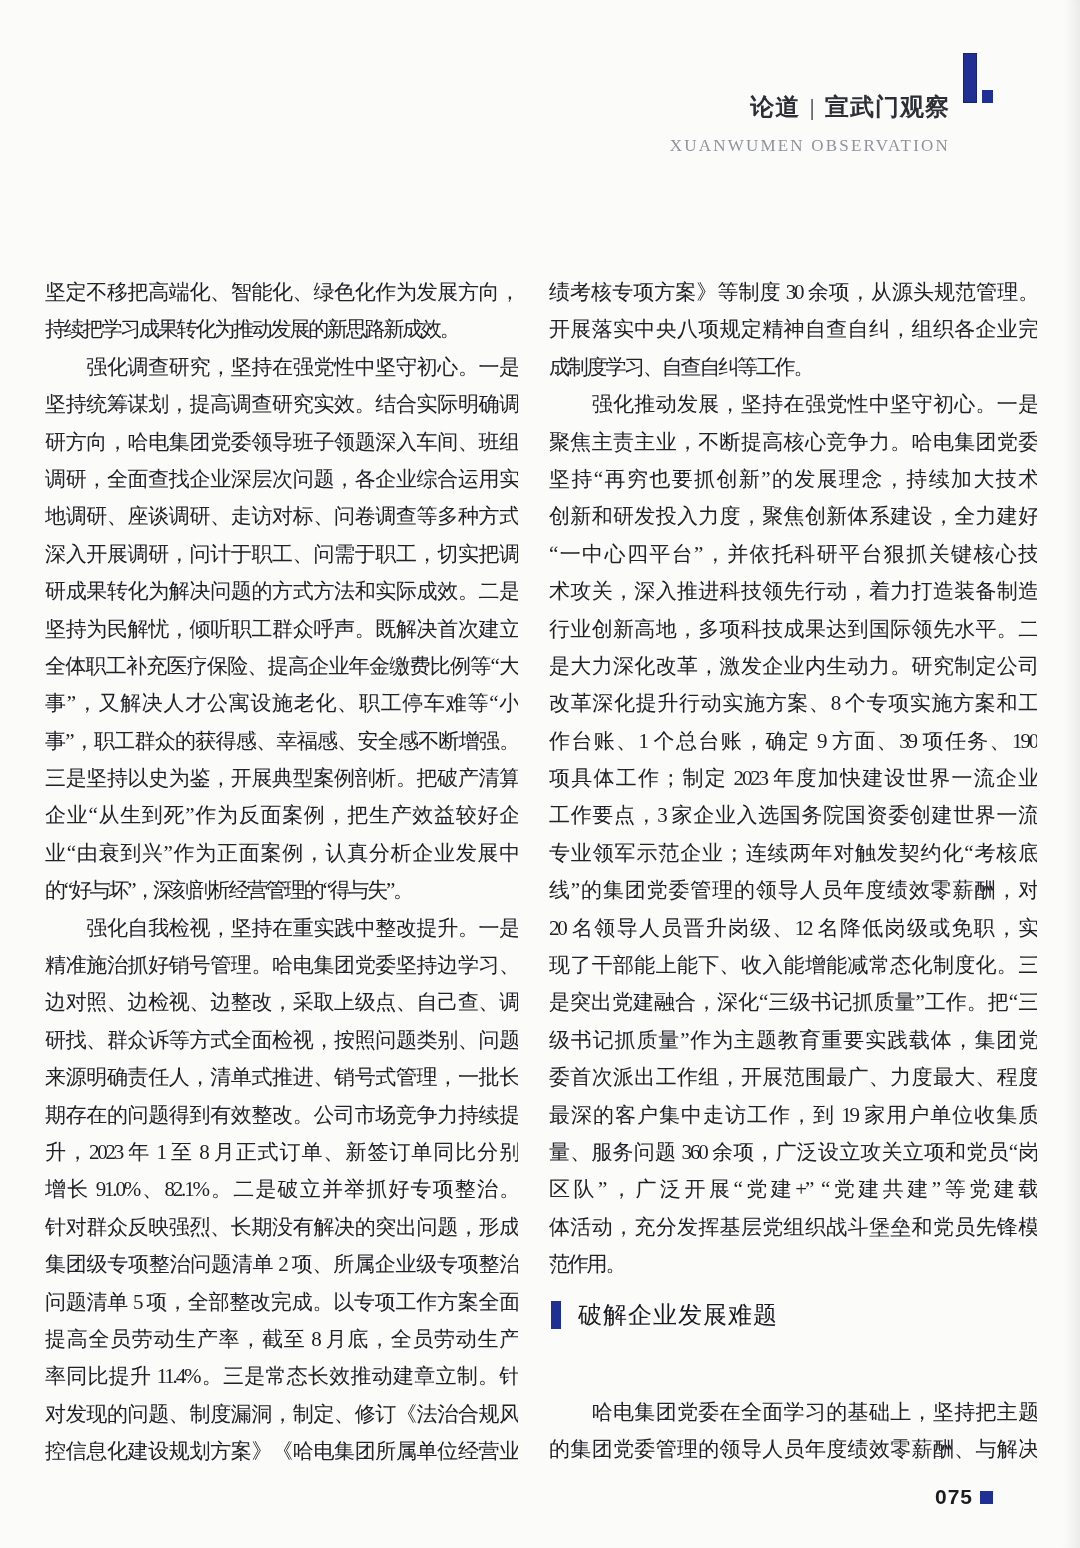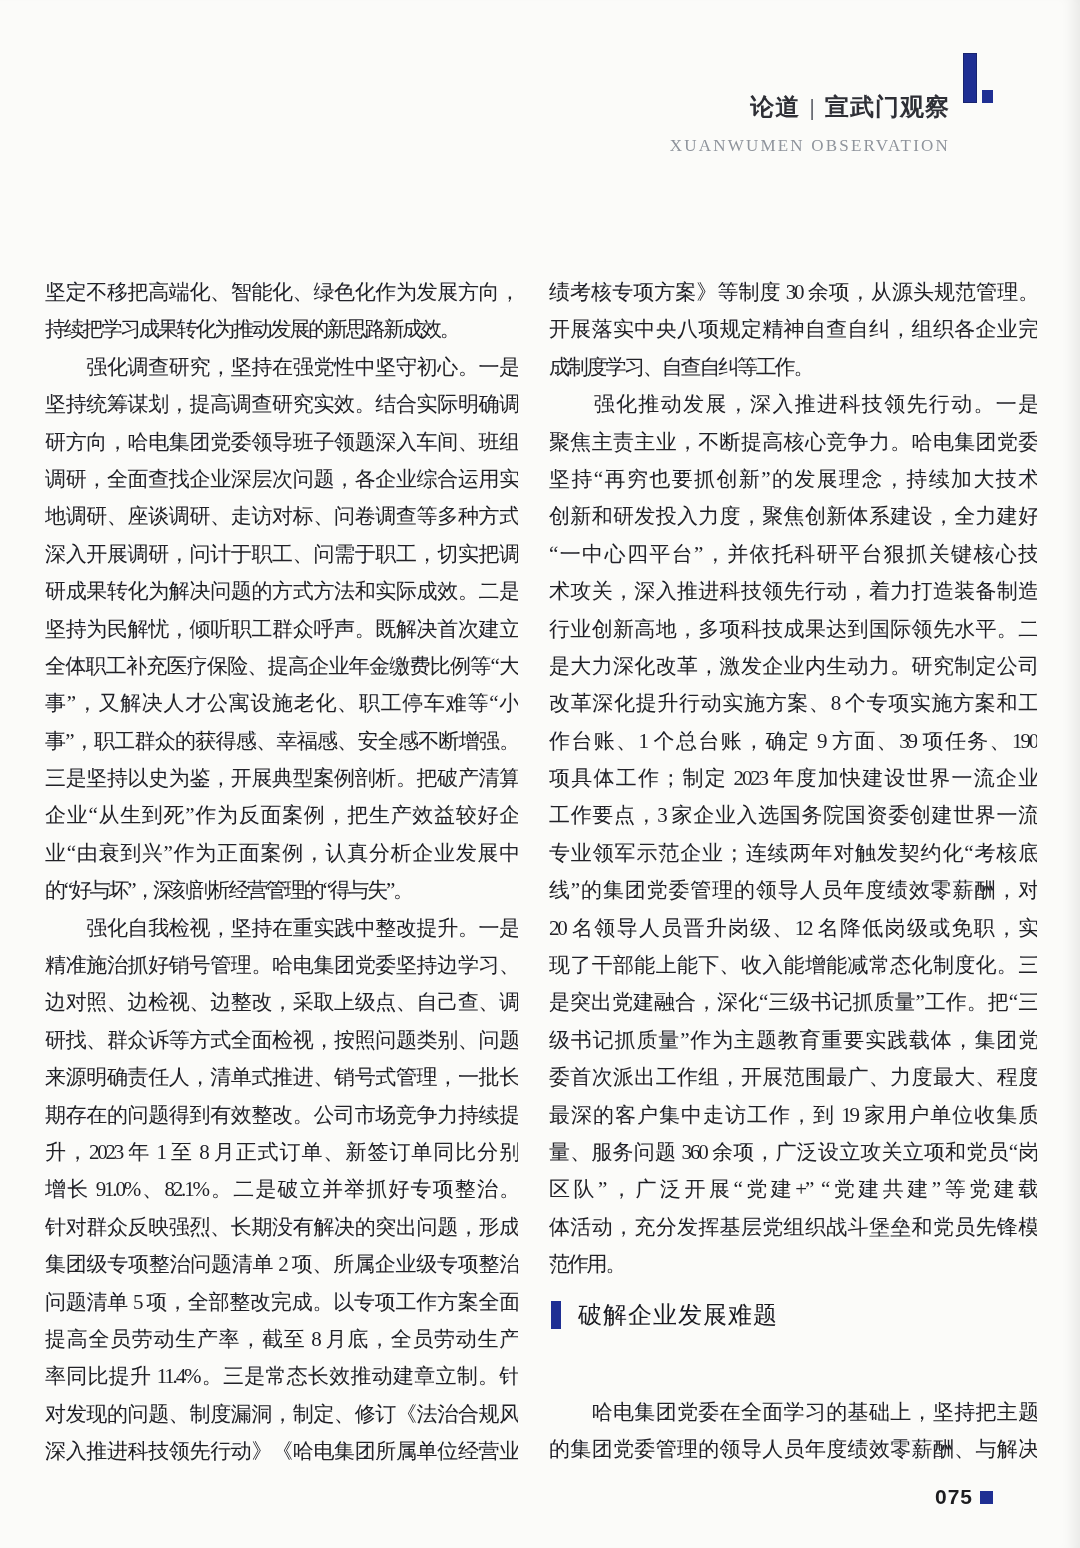--- a/index.html
+++ b/index.html
@@ -127,28 +127,28 @@
       <div class="line">来源明确责任人，清单式推进、销号式管理，一批长</div>
       <div class="line">期存在的问题得到有效整改。公司市场竞争力持续提</div>
       <div class="line">升，2023 年 1 至 8 月正式订单、新签订单同比分别</div>
       <div class="line">增长 91.0%、82.1%。二是破立并举抓好专项整治。</div>
       <div class="line">针对群众反映强烈、长期没有解决的突出问题，形成</div>
       <div class="line">集团级专项整治问题清单 2 项、所属企业级专项整治</div>
       <div class="line">问题清单 5 项，全部整改完成。以专项工作方案全面</div>
       <div class="line">提高全员劳动生产率，截至 8 月底，全员劳动生产</div>
       <div class="line">率同比提升 11.4%。三是常态长效推动建章立制。针</div>
       <div class="line">对发现的问题、制度漏洞，制定、修订《法治合规风</div>
-      <div class="line">深入推进科技领先行动》《哈电集团所属单位经营业</div>
+      <div class="line">控信息化建设规划方案》《哈电集团所属单位经营业</div>
     </div>
 
   <div class="col col-right-top">
       <div class="line">绩考核专项方案》等制度 30 余项，从源头规范管理。</div>
       <div class="line">开展落实中央八项规定精神自查自纠，组织各企业完</div>
       <div class="line para-end">成制度学习、自查自纠等工作。</div>
-      <div class="line">　　强化推动发展，深入推进科技领先行动。一是</div>
+      <div class="line">　　强化推动发展，坚持在强党性中坚守初心。一是</div>
       <div class="line">聚焦主责主业，不断提高核心竞争力。哈电集团党委</div>
       <div class="line">坚持“再穷也要抓创新”的发展理念，持续加大技术</div>
       <div class="line">创新和研发投入力度，聚焦创新体系建设，全力建好</div>
       <div class="line">“一中心四平台”，并依托科研平台狠抓关键核心技</div>
       <div class="line">术攻关，深入推进科技领先行动，着力打造装备制造</div>
       <div class="line">行业创新高地，多项科技成果达到国际领先水平。二</div>
       <div class="line">是大力深化改革，激发企业内生动力。研究制定公司</div>
       <div class="line">改革深化提升行动实施方案、8 个专项实施方案和工</div>
       <div class="line">作台账、1 个总台账，确定 9 方面、39 项任务、190</div>
       <div class="line">项具体工作；制定 2023 年度加快建设世界一流企业</div>

